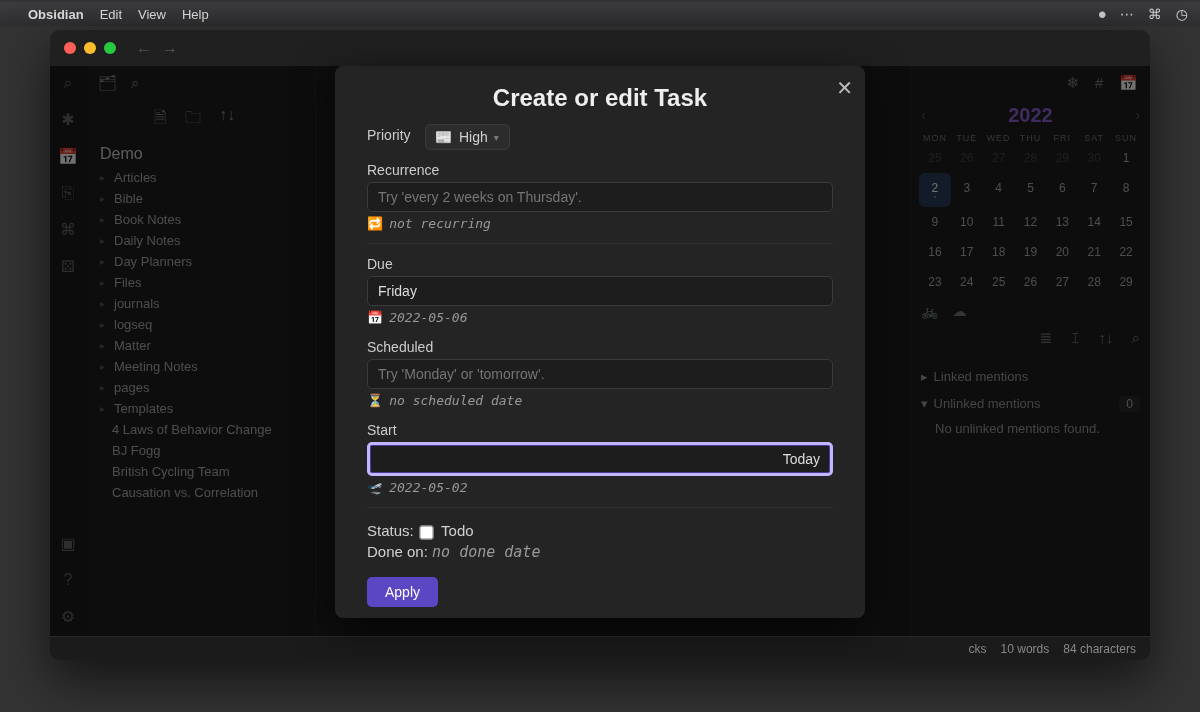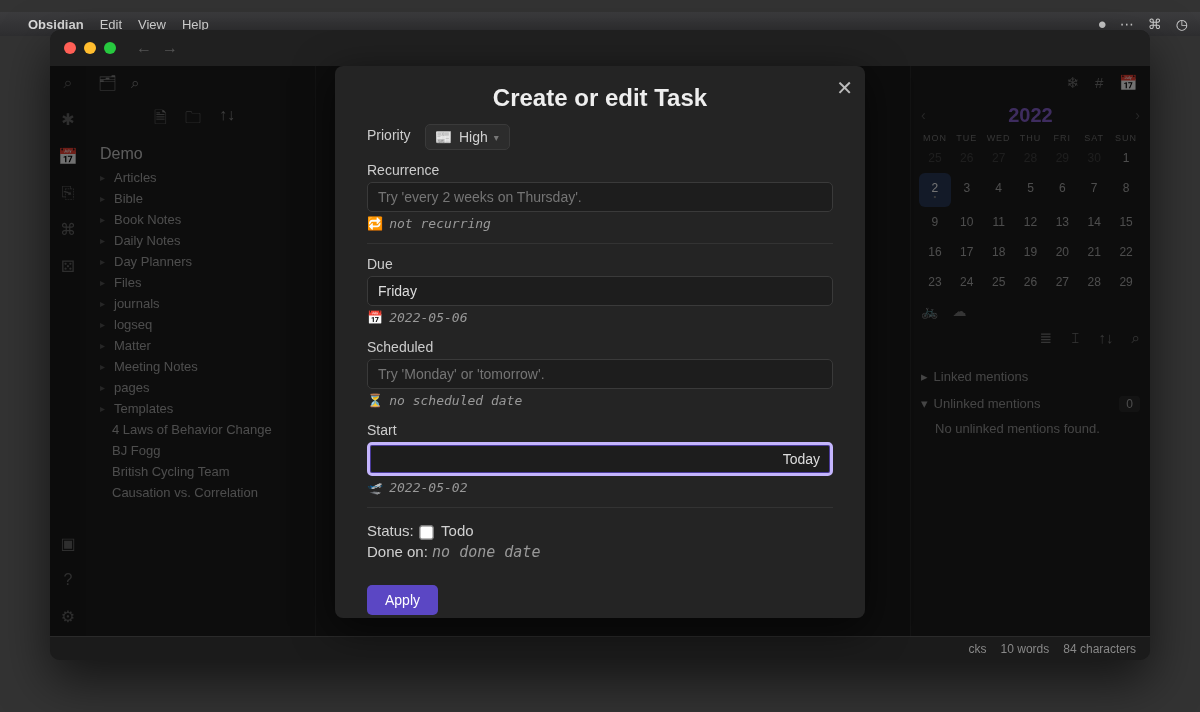--- a/index.html
+++ b/index.html
@@ -14,21 +14,21 @@
   }
   .desktop {
     width: 1200px;
     height: 712px;
     background: #333;
     position: relative;
   }
   
   .menubar {
     position: absolute;
-    top: 12px; left: 0; right: 0;
+    top: 2px; left: 0; right: 0;
     height: 24px;
     background: linear-gradient(#3c3c3e,#2e2e30);
     display: flex;
     align-items: center;
     padding: 0 12px;
     gap: 16px;
     color: #ddd;
     font-size: 13px;
   }
   .menubar .apple { font-size: 14px; }
@@ -156,21 +156,21 @@
     display:flex; align-items:center; gap:6px;
   }
   .hint .emoji { font-style:normal;}
   .divider { border:none; border-top:1px solid #333; margin:10px 0 0;}
   .status-row { margin-top:14px; font-size:15px;}
   .status-row input[type=checkbox]{ transform:scale(1.1); margin:0 4px 0 2px; vertical-align:middle;}
   .status-value { font-family: Liberation Sans, sans-serif; margin-top: 35px;}
   .done-row { font-size:15px; margin-top:4px;}
   .done-row .mono { font-family: ui-monospace, Menlo, monospace; font-style:italic; color:#999;}
   .apply-btn {
-    margin:24px 0 8px;
+    margin:16px 0 8px;
     background:#5b47c4;
     color:#fff;
     border:none;
     border-radius:5px;
     padding:7px 18px;
     font-size:14px;
     cursor:pointer;
   }
 </style>
 </head>

